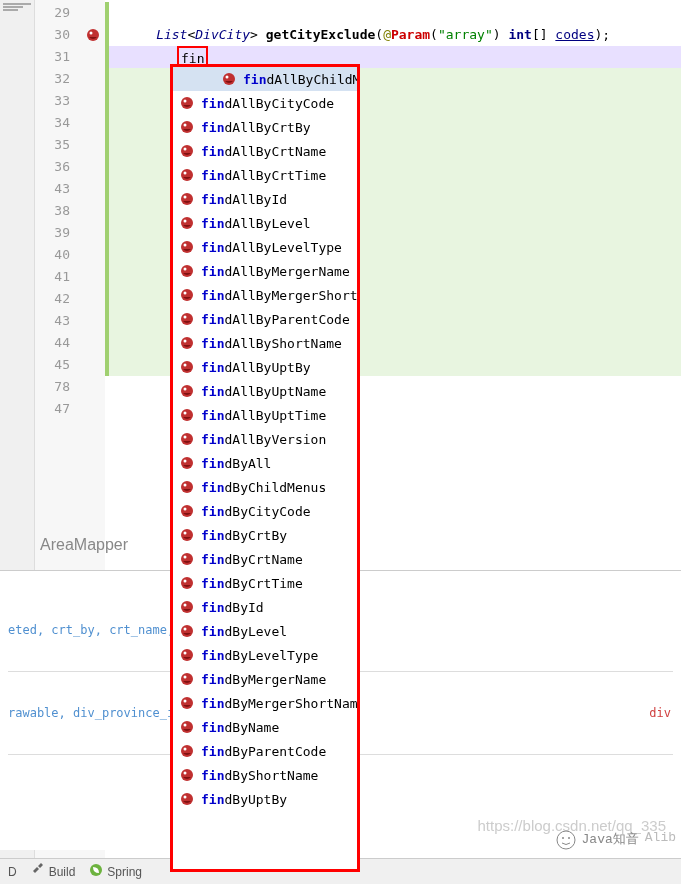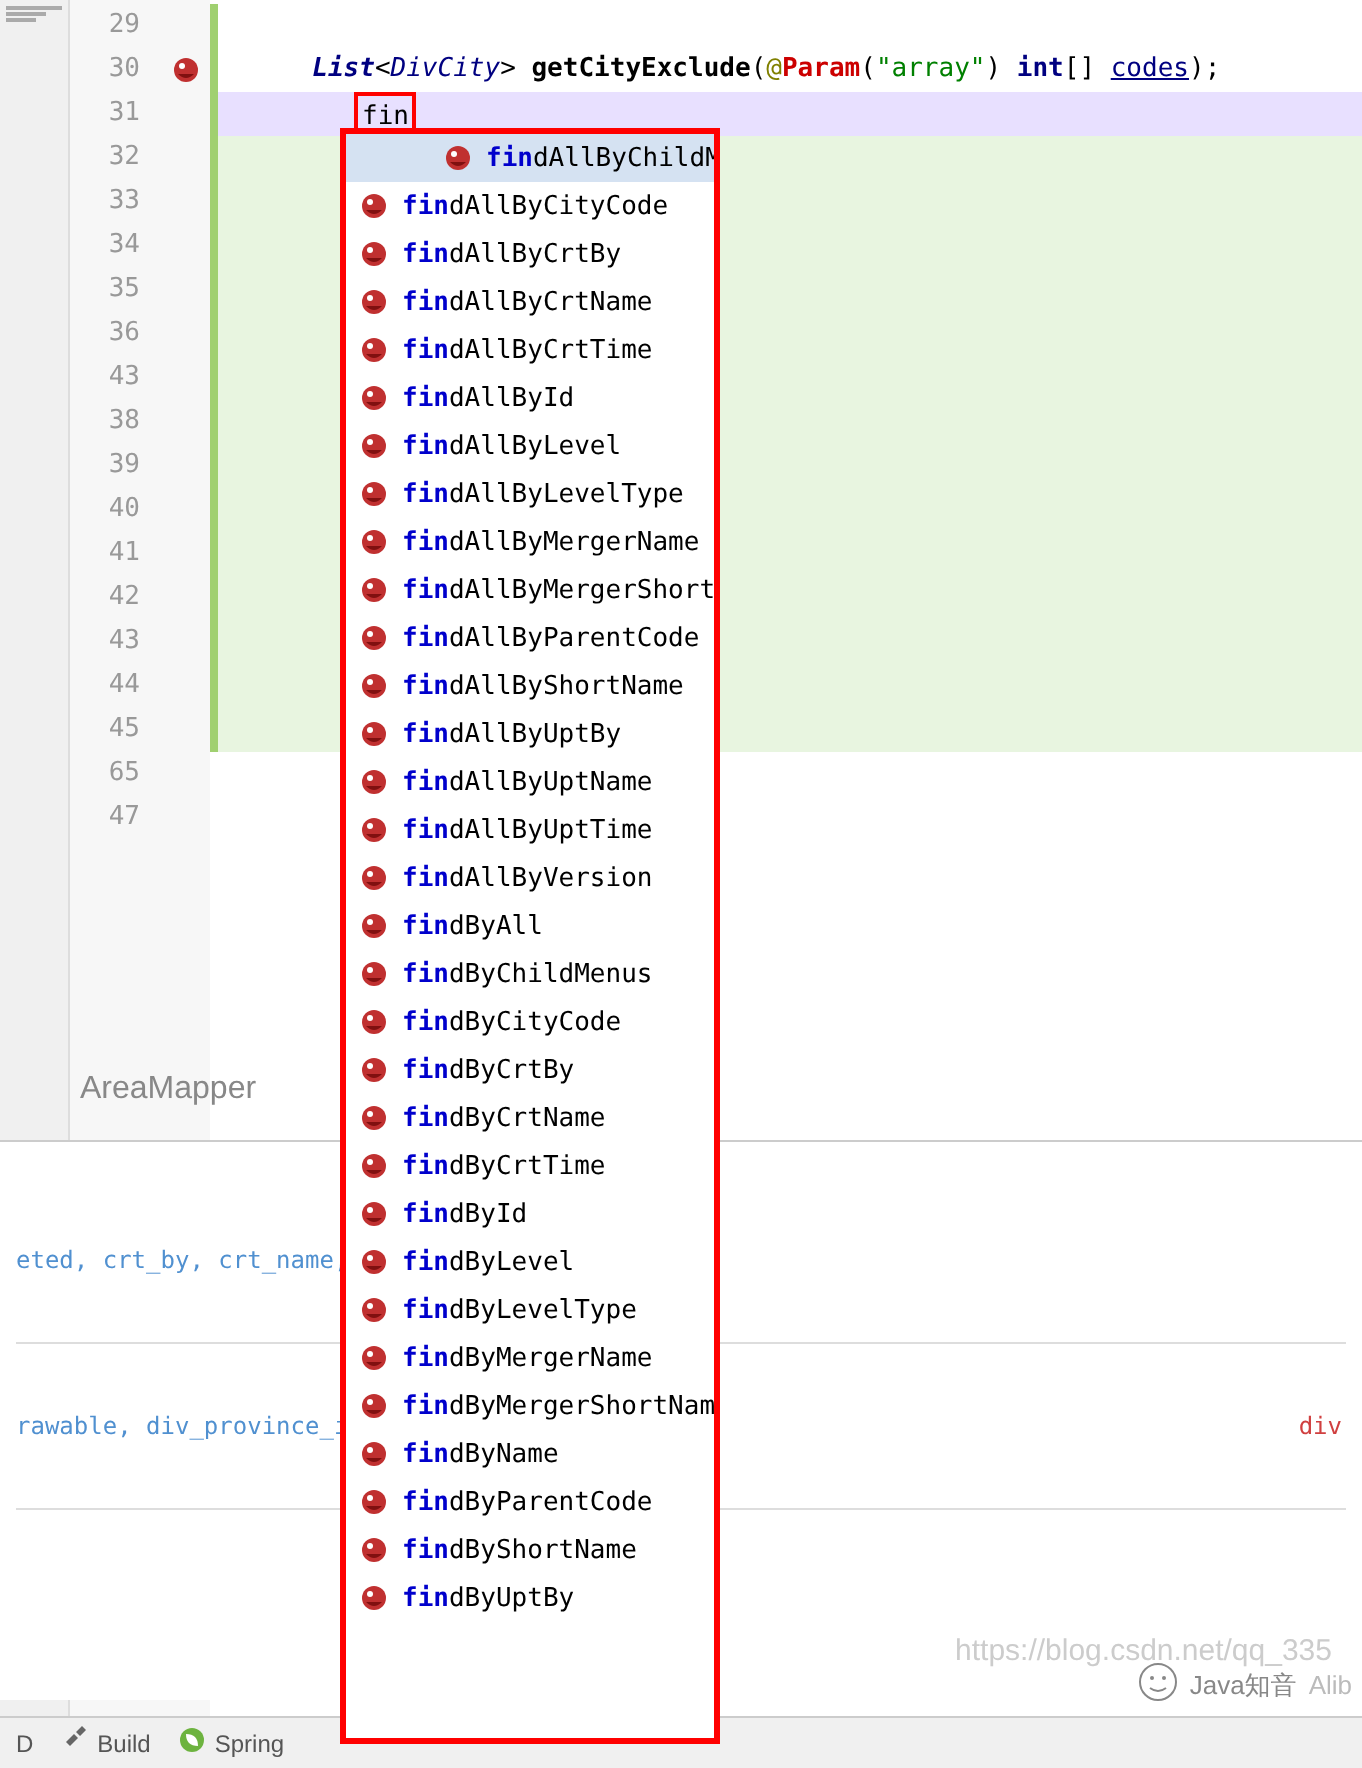--- a/index.html
+++ b/index.html
@@ -69,21 +69,21 @@
       position: absolute;
       left: 0;
       top: 0;
       bottom: 0;
       width: 4px;
       background: #a0d070;
     }
     .green-bg {
       background: #e8f5e0;
     }
-    .kw-type { color: #000080; font-weight: bold; font-style: italic; text-align: right; }
+    .kw-type { color: #000080; font-weight: normal; font-style: italic; text-align: right; }
     .kw-generic { color: #000080; font-style: italic; }
     .kw-method { color: #000000; font-weight: bold; }
     .kw-anno { color: #808000; }
     .kw-anno-name { color: #cc0000; font-weight: bold; }
     .kw-string { color: #008000; }
     .kw-keyword { color: #000080; font-weight: bold; }
     .kw-param { color: #000080; text-decoration: underline; }
     .kw-punct { color: #000; }
     .typed-box {
       display: inline-block;
@@ -179,23 +179,22 @@
       border: none;
       border-top: 1px solid #ddd;
       margin: 30px 0;
     }
     .watermark-right {
       position: absolute;
       right: 5px;
       bottom: 30px;
       font-size: 13px;
       color: #888;
-      font-family: Liberation Sans, sans-serif;
+      font-family: Liberation Mono, monospace;
       display: flex;
-      align-items: center;
       gap: 6px;
     }
     .watermark-url {
       position: absolute;
       right: 15px;
       bottom: 50px;
       font-size: 15px;
       color: #ccc;
       font-family: sans-serif;
     }
@@ -222,21 +221,21 @@
     <div>36</div>
     <div>43</div>
     <div>38</div>
     <div>39</div>
     <div>40</div>
     <div>41</div>
     <div>42</div>
     <div>43</div>
     <div>44</div>
     <div>45</div>
-    <div>65</div>
+    <div>78</div>
     <div>47</div>
   </div>
 
   <div class="gutter-icons">
     <div></div>
     <div>
       <svg class="bird-icon" viewBox="0 0 16 16">
           <circle cx="8" cy="8" r="6" fill="#c03030"></circle>
           <circle cx="6" cy="6" r="1.5" fill="#fff"></circle>
           <path d="M4 10 Q8 14 12 10" fill="#801010"></path>

